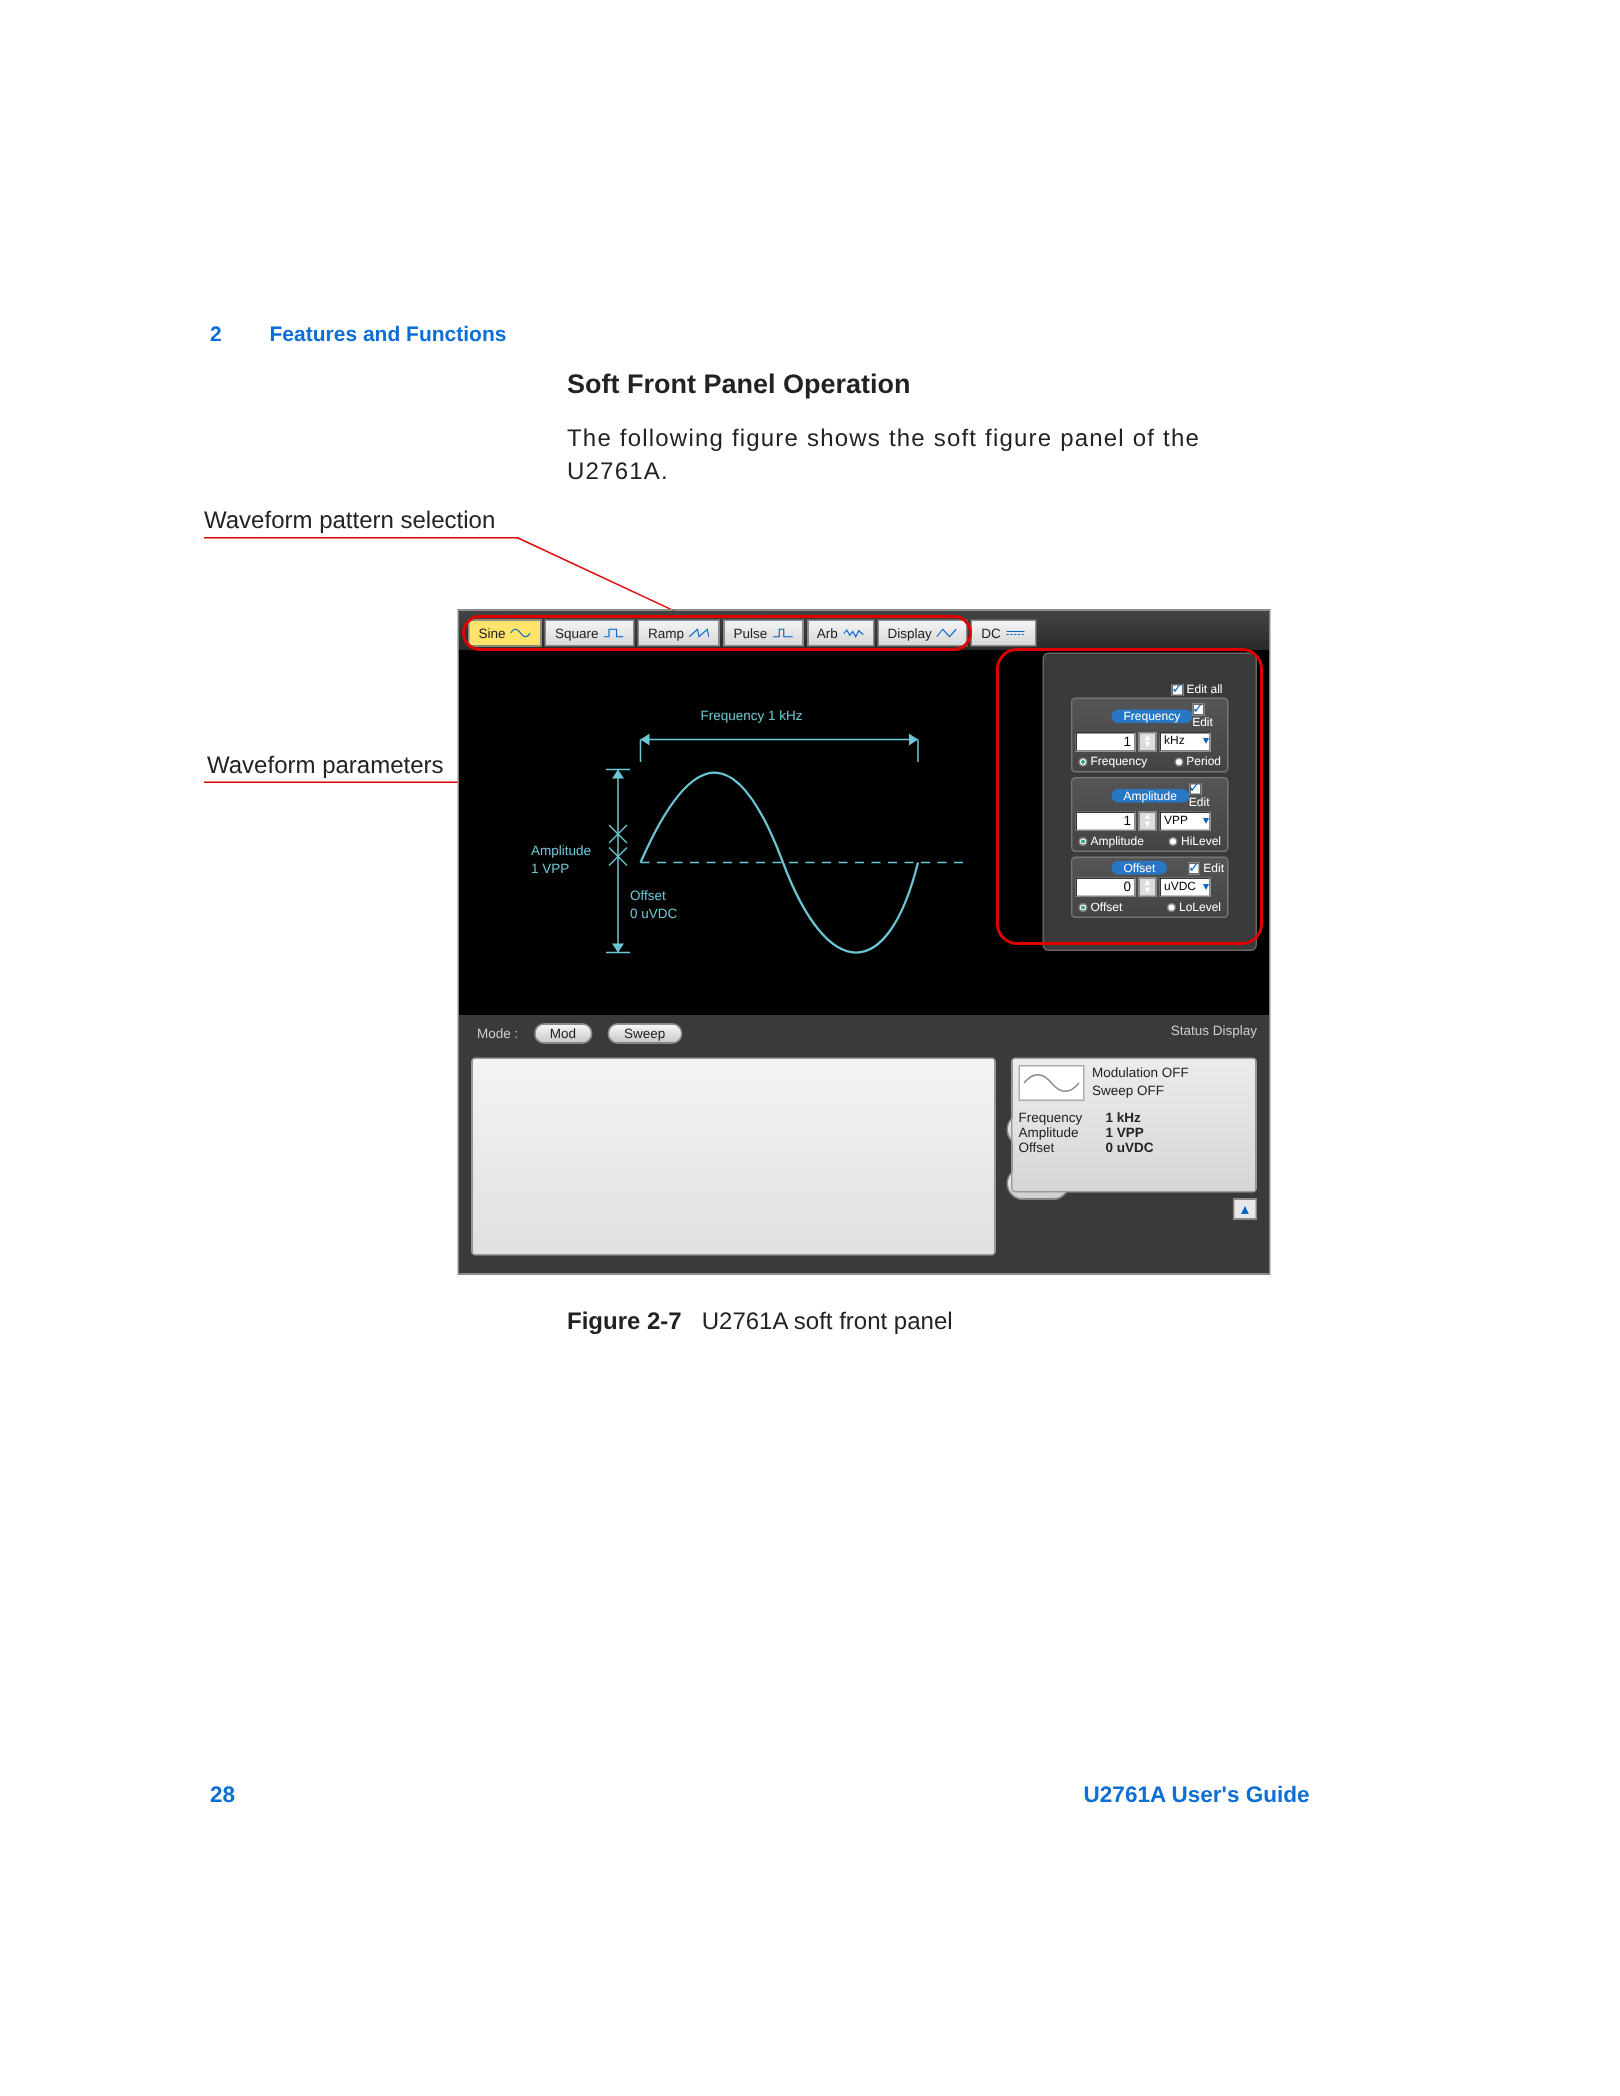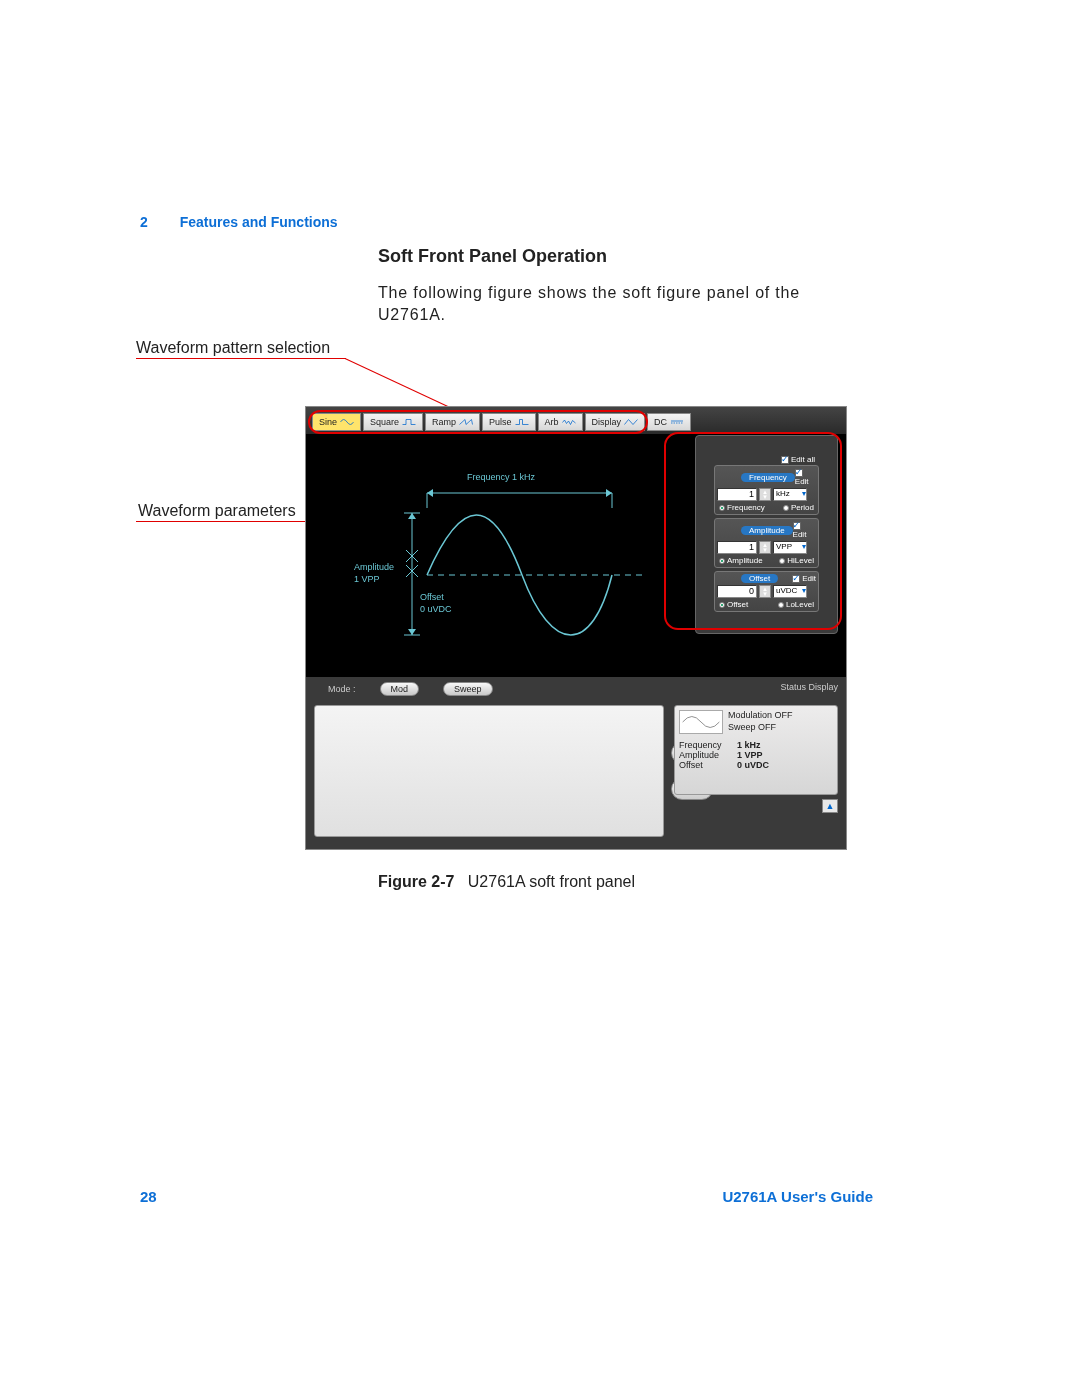--- a/index.html
+++ b/index.html
@@ -138,22 +138,22 @@
   .radio-dot { display:inline-block; width:6px; height:6px; border-radius:50%; background:#fff; border:1px solid #888; margin-right:2px; vertical-align:middle;}
   .radio-dot.on { background:radial-gradient(#3a7,#3a7 40%,#fff 50%); }
   .chk { display:inline-block; width:8px; height:8px; background:#fff; border:1px solid #666; margin-right:2px; vertical-align:middle; position:relative;}
   .chk.on::after { content:"✓"; position:absolute; top:-3px; left:-1px; font-size:9px; color:#06c;}
   .red-box-params {
     position:absolute; top:25px; right:4px; width:178px; height:198px;
     border:2px solid #e00000; border-radius:14px;
   }
 
   .mode-bar {
-    position:absolute; top:275px; left:22px;
-    display:flex; align-items:center; gap:24px; font-size:9px; color:#ccc;text-align:right;
+    position:absolute; top:275px; left:12px;
+    display:flex; align-items:center; gap:10px; font-size:9px; color:#ccc;text-align:right;
   }
   .pill-btn {
     background:linear-gradient(#f8f8f8,#c8c8c8); color:#222;
     border:1px solid #888; border-radius:9px; padding:1px 10px; font-size:9px;
   }
 
   .bottom-left {
     position:absolute; top:298px; left:8px; width:350px; height:132px;
     background:linear-gradient(#f4f4f4,#e0e0e0); border:1px solid #999; border-radius:3px;
   }

